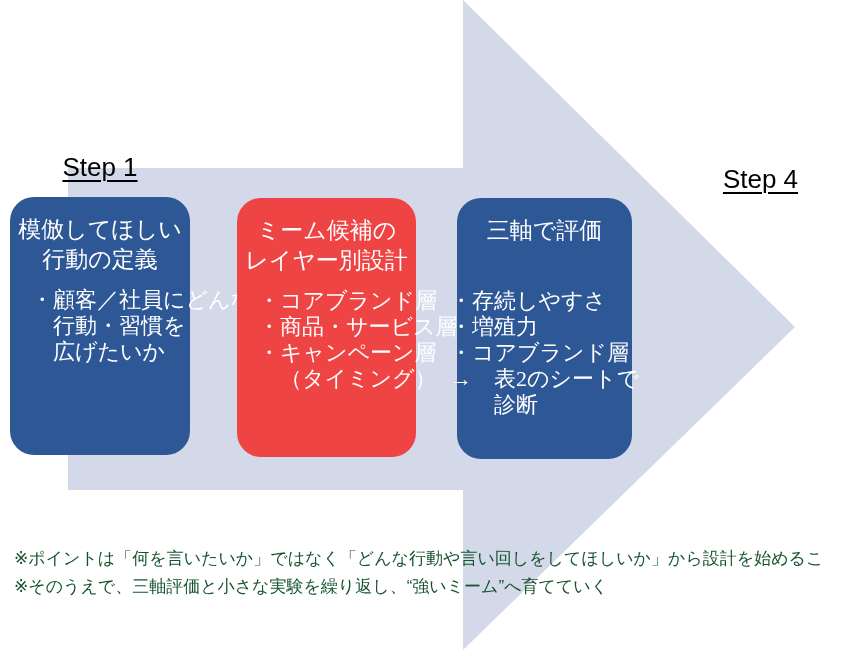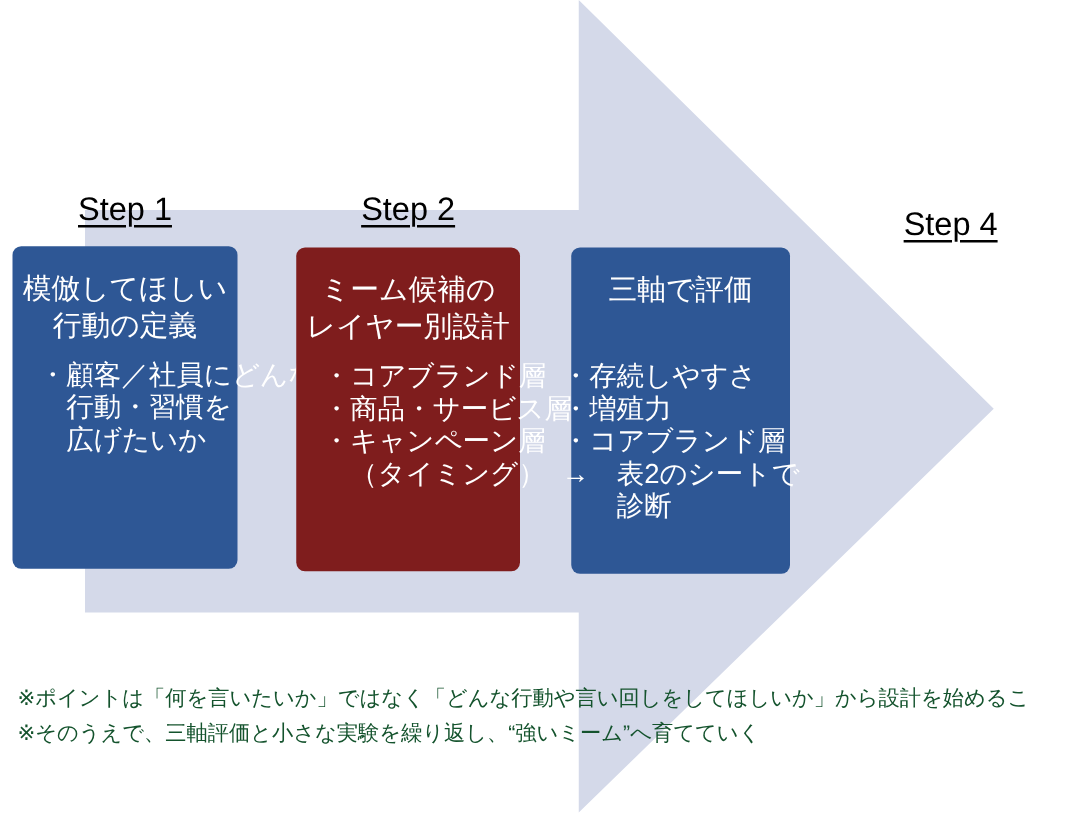--- a/index.html
+++ b/index.html
@@ -19,25 +19,26 @@
     font-size:26px;
     line-height:34px;
     color:#000;
     text-decoration:underline;
     text-underline-offset:4px;
     text-decoration-thickness:2px;
   }
   .step-box{
     position:absolute;
     z-index:1;
-    border-radius:7px;
+    border-radius:24px;
     color:#fff;
     display:flex;
     flex-direction:column;
     box-sizing:border-box;
+    font-family:Liberation Serif, serif;
   }
   .box-title{
     min-height:72px;
     padding-top:18px;
     font-size:23px;
     line-height:30px;
     text-align:center;
     white-space:pre;
   }
   .box-bullets{
@@ -77,22 +78,21 @@
 
   <div class="step-label lbl1">Step 1</div>
   <div class="step-box box1" style="background: rgb(46, 87, 149);">
     <div class="box-title">模倣してほしい
 行動の定義</div>
     <div class="box-bullets">・顧客／社員にどんな
 　行動・習慣を
 　広げたいか</div>
   </div>
 
-  <div class="step-label lbl2">Step 2</div>
-  <div class="step-box box2" style="background: #7f1d1d;">
+  <div class="step-box box2" style="background: #ef4444;">
     <div class="box-title">ミーム候補の
 レイヤー別設計</div>
     <div class="box-bullets">・コアブランド層
 ・商品・サービス層
 ・キャンペーン層
 　（タイミング）</div>
   </div>
 
   <div class="step-box box3" style="background: rgb(46, 87, 149);">
     <div class="box-title">三軸で評価</div>

